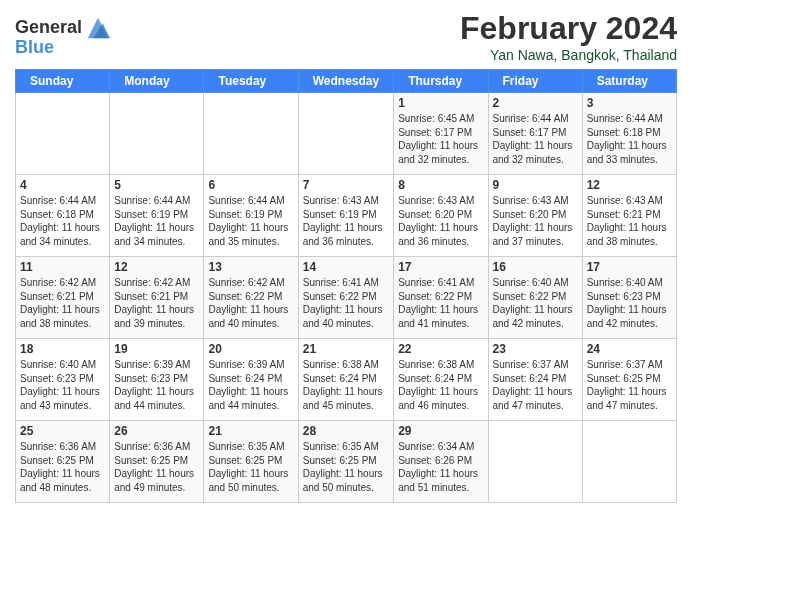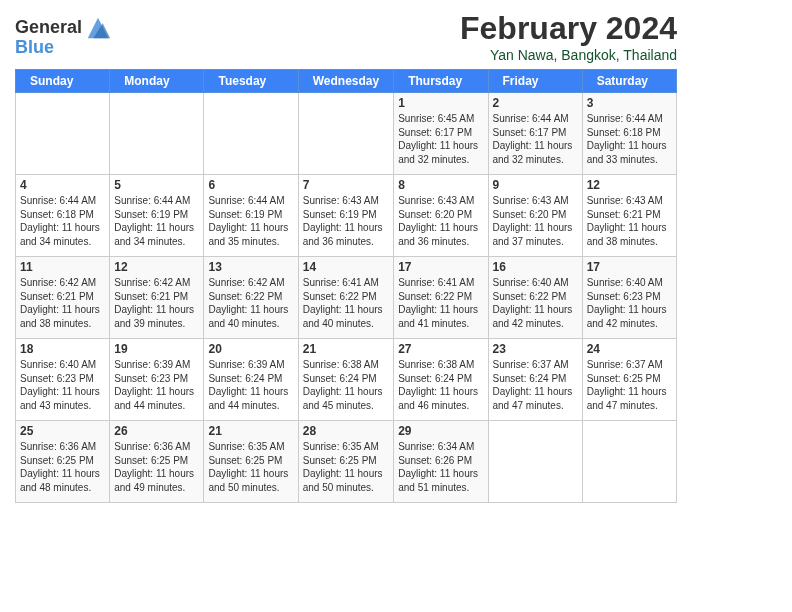--- a/index.html
+++ b/index.html
@@ -156,21 +156,21 @@
           <td><span class="day-num">14</span><span class="day-info">Sunrise: 6:41 AM<br>Sunset: 6:22 PM<br>Daylight: 11 hours and 40 minutes.</span></td>
           <td><span class="day-num">17</span><span class="day-info">Sunrise: 6:41 AM<br>Sunset: 6:22 PM<br>Daylight: 11 hours and 41 minutes.</span></td>
           <td><span class="day-num">16</span><span class="day-info">Sunrise: 6:40 AM<br>Sunset: 6:22 PM<br>Daylight: 11 hours and 42 minutes.</span></td>
           <td><span class="day-num">17</span><span class="day-info">Sunrise: 6:40 AM<br>Sunset: 6:23 PM<br>Daylight: 11 hours and 42 minutes.</span></td>
         </tr>
         <tr>
           <td><span class="day-num">18</span><span class="day-info">Sunrise: 6:40 AM<br>Sunset: 6:23 PM<br>Daylight: 11 hours and 43 minutes.</span></td>
           <td><span class="day-num">19</span><span class="day-info">Sunrise: 6:39 AM<br>Sunset: 6:23 PM<br>Daylight: 11 hours and 44 minutes.</span></td>
           <td><span class="day-num">20</span><span class="day-info">Sunrise: 6:39 AM<br>Sunset: 6:24 PM<br>Daylight: 11 hours and 44 minutes.</span></td>
           <td><span class="day-num">21</span><span class="day-info">Sunrise: 6:38 AM<br>Sunset: 6:24 PM<br>Daylight: 11 hours and 45 minutes.</span></td>
-          <td><span class="day-num">27</span><span class="day-info">Sunrise: 6:38 AM<br>Sunset: 6:24 PM<br>Daylight: 11 hours and 46 minutes.</span></td>
+          <td><span class="day-num">22</span><span class="day-info">Sunrise: 6:38 AM<br>Sunset: 6:24 PM<br>Daylight: 11 hours and 46 minutes.</span></td>
           <td><span class="day-num">23</span><span class="day-info">Sunrise: 6:37 AM<br>Sunset: 6:24 PM<br>Daylight: 11 hours and 47 minutes.</span></td>
           <td><span class="day-num">24</span><span class="day-info">Sunrise: 6:37 AM<br>Sunset: 6:25 PM<br>Daylight: 11 hours and 47 minutes.</span></td>
         </tr>
         <tr>
           <td><span class="day-num">25</span><span class="day-info">Sunrise: 6:36 AM<br>Sunset: 6:25 PM<br>Daylight: 11 hours and 48 minutes.</span></td>
           <td><span class="day-num">26</span><span class="day-info">Sunrise: 6:36 AM<br>Sunset: 6:25 PM<br>Daylight: 11 hours and 49 minutes.</span></td>
           <td><span class="day-num">21</span><span class="day-info">Sunrise: 6:35 AM<br>Sunset: 6:25 PM<br>Daylight: 11 hours and 50 minutes.</span></td>
           <td><span class="day-num">28</span><span class="day-info">Sunrise: 6:35 AM<br>Sunset: 6:25 PM<br>Daylight: 11 hours and 50 minutes.</span></td>
           <td><span class="day-num">29</span><span class="day-info">Sunrise: 6:34 AM<br>Sunset: 6:26 PM<br>Daylight: 11 hours and 51 minutes.</span></td>
           <td class="empty-cell"></td>

